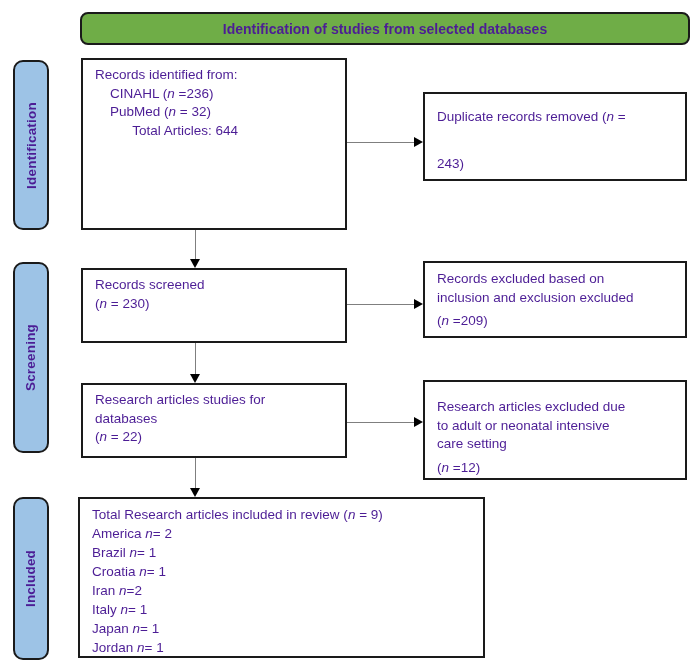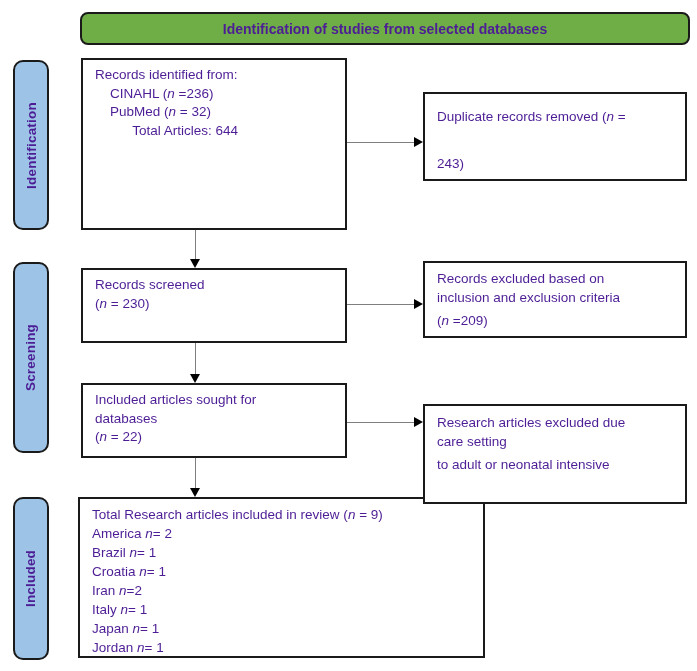--- a/index.html
+++ b/index.html
@@ -31,21 +31,21 @@
     box-sizing:border-box;display:flex;flex-direction:column;
     justify-content:flex-start;font-size:13.5px;line-height:18.5px;
     padding:6px 12px;white-space:pre;
   }
   .pbox .line{white-space:pre;}
   #box-records-identified{left:81px;top:58px;width:266px;height:172px;}
   #box-duplicates-removed{left:423px;top:92px;width:264px;height:89px;justify-content:space-between;padding-top:14px;}
   #box-records-screened{left:81px;top:268px;width:266px;height:75px;}
   #box-records-excluded{left:423px;top:261px;width:264px;height:77px;padding-top:8px;justify-content:center;}
   #box-sought-retrieval{left:81px;top:383px;width:266px;height:75px;}
-  #box-articles-excluded{left:423px;top:380px;width:264px;height:100px;padding-top:8px;justify-content:flex-start;margin-top:24px;}
+  #box-articles-excluded{left:423px;top:380px;width:264px;height:100px;padding-top:16px;justify-content:flex-start;}
   #box-included-review{left:78px;top:497px;width:407px;height:161px;justify-content:flex-start;padding-top:6px;line-height:19px;}
   .para-gap .line:last-child{margin-top:5px;}
   .vline{position:absolute;width:1px;background:#7f7f7f;}
   .hline{position:absolute;height:1px;background:#7f7f7f;}
   .head-down{
     position:absolute;width:0;height:0;
     border-left:5px solid transparent;border-right:5px solid transparent;
     border-top:9px solid #000;
   }
   .head-right{
@@ -69,26 +69,26 @@
   </div>
   <div class="stage" id="stage-screening" style="background: rgb(157, 195, 230);">
     <span class="vtext">Screening</span>
   </div>
   <div class="stage" id="stage-included" style="background: rgb(157, 195, 230);">
     <span class="vtext">Included</span>
   </div>
 
   <div class="pbox" id="box-records-identified"><div class="line">Records identified from:</div><div class="line">    CINAHL (<i>n</i> =236)</div><div class="line">    PubMed (<i>n</i> = 32)</div><div class="line">          Total Articles: 644</div></div>
   <div class="pbox" id="box-records-screened"><div class="line">Records screened</div><div class="line">(<i>n</i> = 230)</div></div>
-  <div class="pbox" id="box-sought-retrieval"><div class="line">Included articles sought for</div><div class="line">databases</div><div class="line">(<i>n</i> = 22)</div></div>
+  <div class="pbox" id="box-sought-retrieval"><div class="line">Research articles studies for</div><div class="line">databases</div><div class="line">(<i>n</i> = 22)</div></div>
   <div class="pbox" id="box-included-review"><div class="line">Total Research articles included in review (<i>n</i> = 9)</div><div class="line">America <i>n</i>= 2</div><div class="line">Brazil <i>n</i>= 1</div><div class="line">Croatia <i>n</i>= 1</div><div class="line">Iran <i>n</i>=2</div><div class="line">Italy <i>n</i>= 1</div><div class="line">Japan <i>n</i>= 1</div><div class="line">Jordan <i>n</i>= 1</div></div>
 
   <div class="pbox" id="box-duplicates-removed"><div class="line">Duplicate records removed (<i>n</i> =</div><div class="line">243)</div></div>
-  <div class="pbox para-gap" id="box-records-excluded"><div class="line">Records excluded based on</div><div class="line">inclusion and exclusion criteria</div><div class="line">(<i>n</i> =209)</div></div>
-  <div class="pbox para-gap" id="box-articles-excluded"><div class="line">Research articles excluded due</div><div class="line">care setting</div><div class="line">to adult or neonatal intensive</div></div>
+  <div class="pbox para-gap" id="box-records-excluded"><div class="line">Records excluded based on</div><div class="line">inclusion and exclusion excluded</div><div class="line">(<i>n</i> =209)</div></div>
+  <div class="pbox para-gap" id="box-articles-excluded"><div class="line">Research articles excluded due</div><div class="line">to adult or neonatal intensive</div><div class="line">care setting</div><div class="line">(<i>n</i> =12)</div></div>
 
   <div class="vline" style="left:195px;top:230px;height:30px;"></div>
   <div class="head-down" style="left:190px;top:259px;"></div>
 
   <div class="vline" style="left:195px;top:343px;height:32px;"></div>
   <div class="head-down" style="left:190px;top:374px;"></div>
 
   <div class="vline" style="left:195px;top:458px;height:31px;"></div>
   <div class="head-down" style="left:190px;top:488px;"></div>
 

